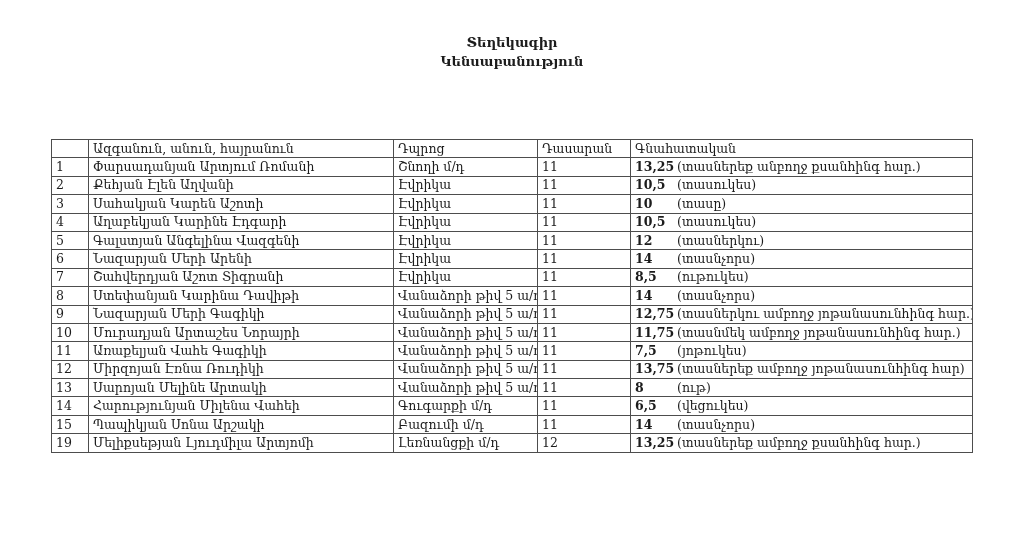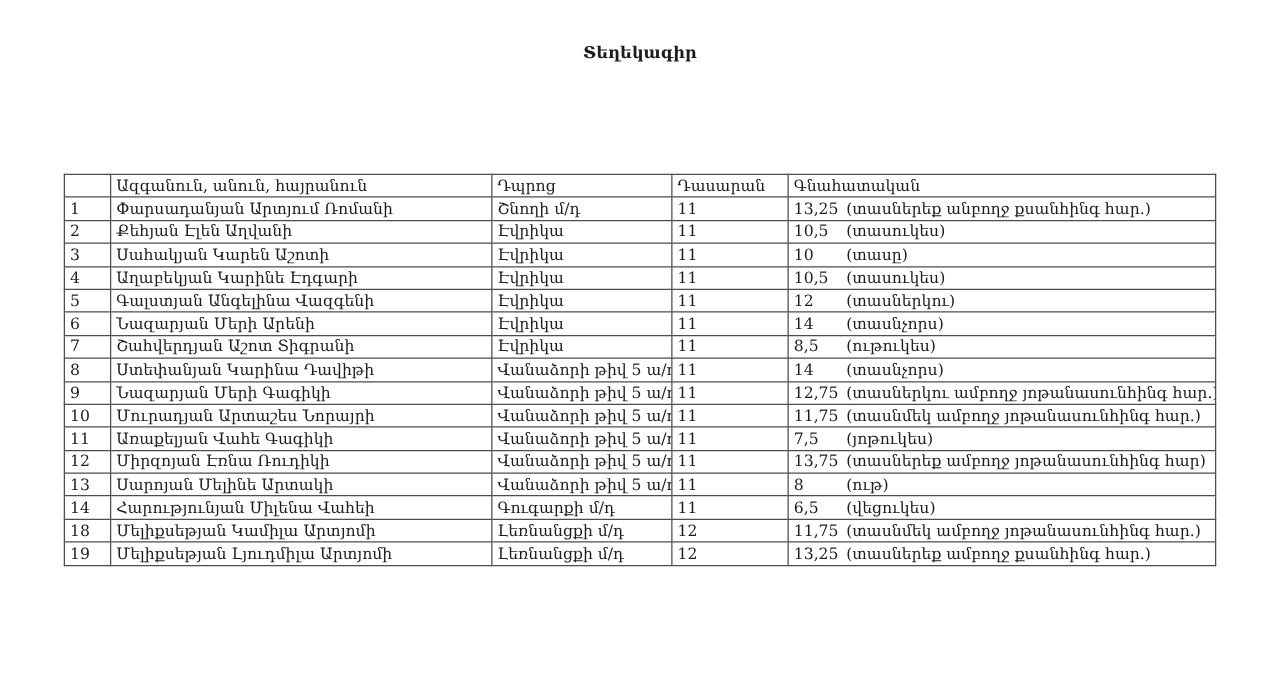--- a/index.html
+++ b/index.html
@@ -48,27 +48,29 @@
     vertical-align: middle;
     padding: 0 4px;
     height: 17.4px;
     line-height: 16px;
     white-space: nowrap;
     overflow: hidden;
   }
   .score-num {
     display: inline-block;
     width: 42px;
+    font-weight: bold;
   }
 </style>
 </head>
 <body>
 
 <div class="title-block">
   <div>Տեղեկագիր</div>
+  <div>Կենսաբանություն</div>
 </div>
 
 <table class="results-table">
   <colgroup>
     <col class="c-num">
       <col class="c-name">
       <col class="c-school">
       <col class="c-grade">
       <col class="c-score">
   </colgroup>
@@ -174,25 +176,25 @@
         <td><span class="score-num">8</span><span>(ութ)</span></td>
       </tr>
       <tr>
         <td>14</td>
         <td>Հարությունյան Միլենա Վահեի</td>
         <td>Գուգարքի մ/դ</td>
         <td>11</td>
         <td><span class="score-num">6,5</span><span>(վեցուկես)</span></td>
       </tr>
       <tr>
-        <td>18</td>
-        <td>Մելիքսեթյան Կամիլա Արտյոմի</td>
-        <td>Լեռնանցքի մ/դ</td>
-        <td>12</td>
-        <td><span class="score-num">11,75</span><span>(տասնմեկ ամբողջ յոթանասունհինգ հար.)</span></td>
+        <td>15</td>
+        <td>Պապիկյան Սոնա Արշակի</td>
+        <td>Բազումի մ/դ</td>
+        <td>11</td>
+        <td><span class="score-num">14</span><span>(տասնչորս)</span></td>
       </tr>
       <tr>
         <td>19</td>
         <td>Մելիքսեթյան Լյուդմիլա Արտյոմի</td>
         <td>Լեռնանցքի մ/դ</td>
         <td>12</td>
         <td><span class="score-num">13,25</span><span>(տասներեք ամբողջ քսանհինգ հար.)</span></td>
       </tr>
     </tbody>
 </table>

